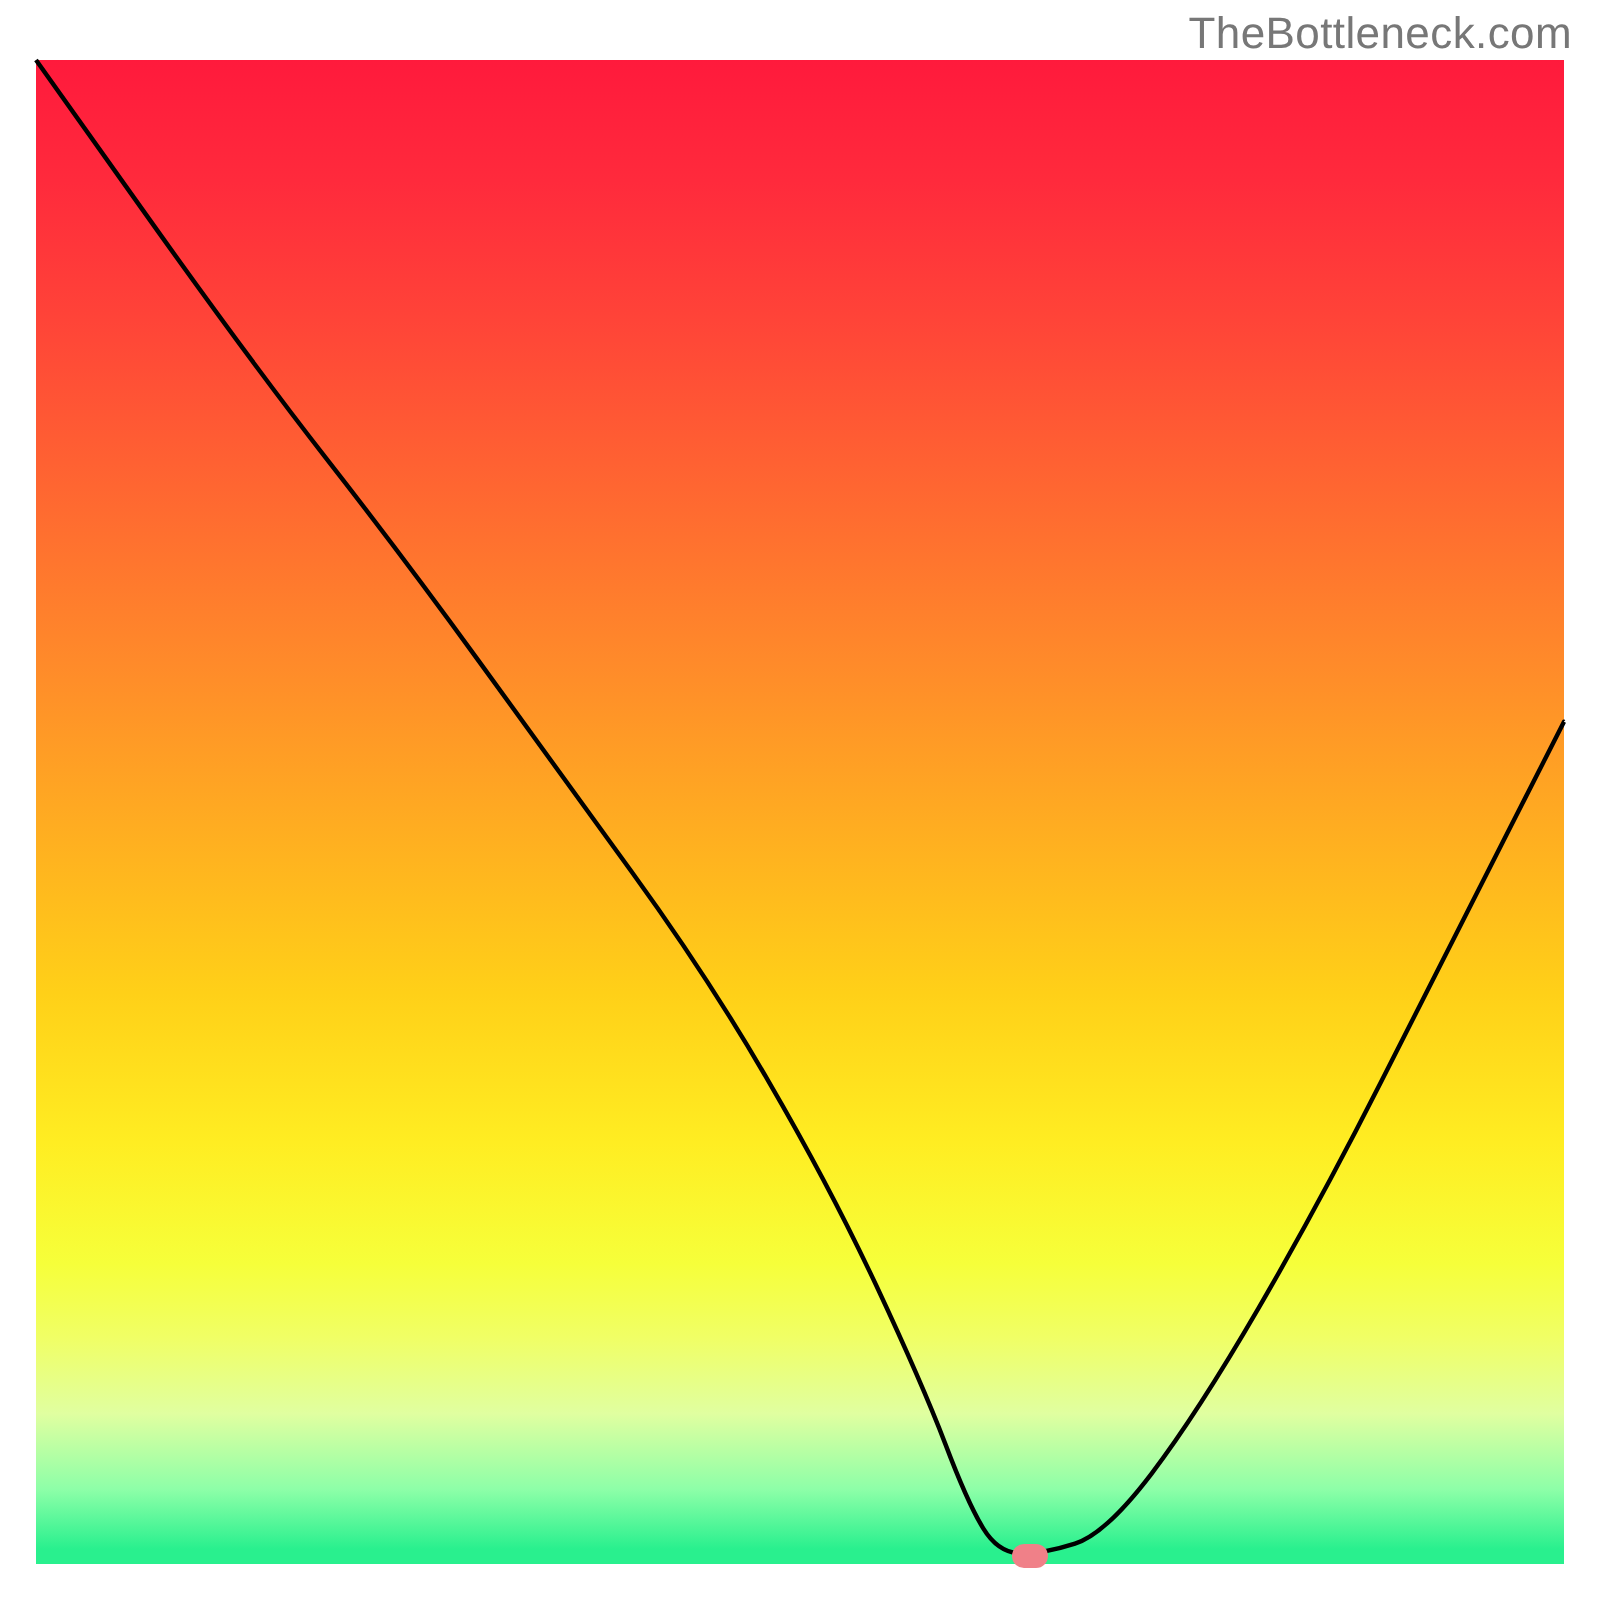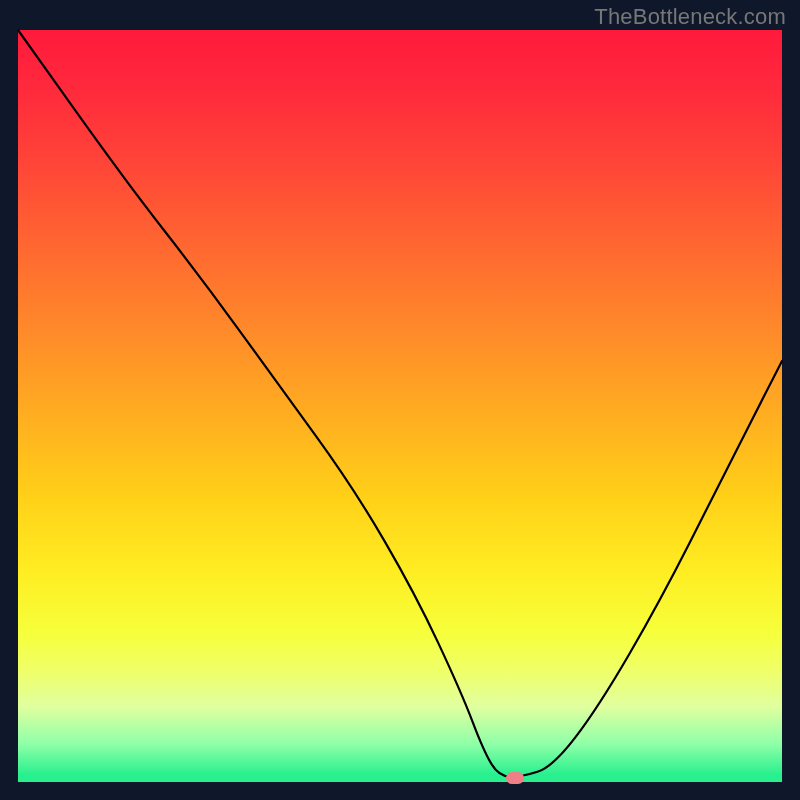--- a/index.html
+++ b/index.html
@@ -8,21 +8,21 @@
     width: 800px;
     height: 800px;
     background: #000;
     overflow: hidden;
     font-family: Arial, Helvetica, sans-serif;
   }
   .frame {
     position: relative;
     width: 800px;
     height: 800px;
-    background: #0f172a;
+    background: #ffffff;
   }
   .watermark {
     position: absolute;
     top: 4px;
     right: 14px;
     color: #777;
     font-size: 22px;
     font-weight: 500;
     letter-spacing: 0.2px;
   }

